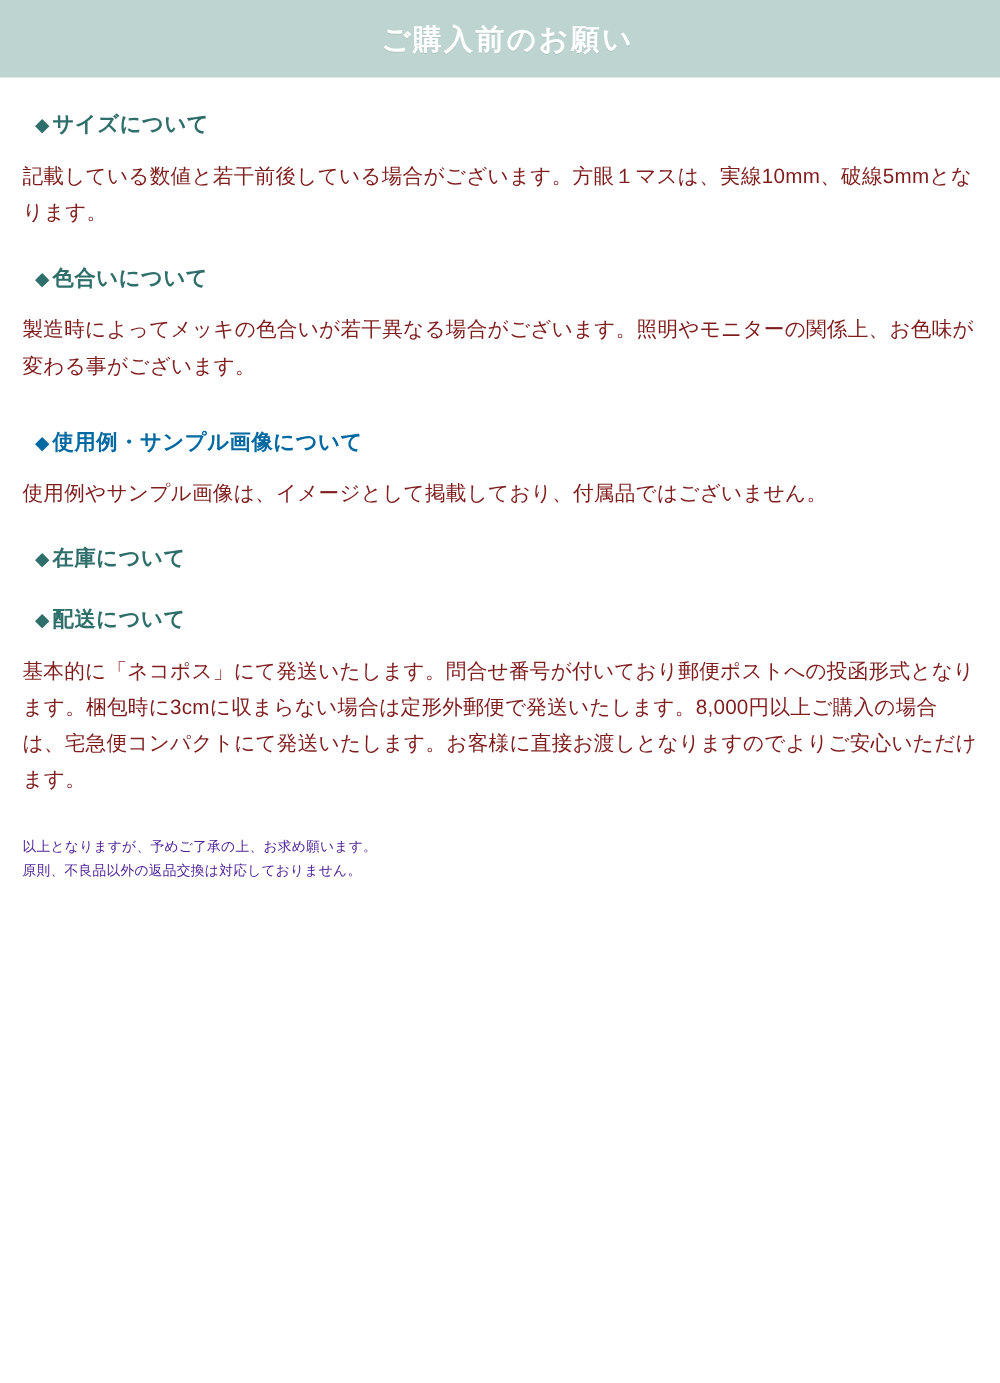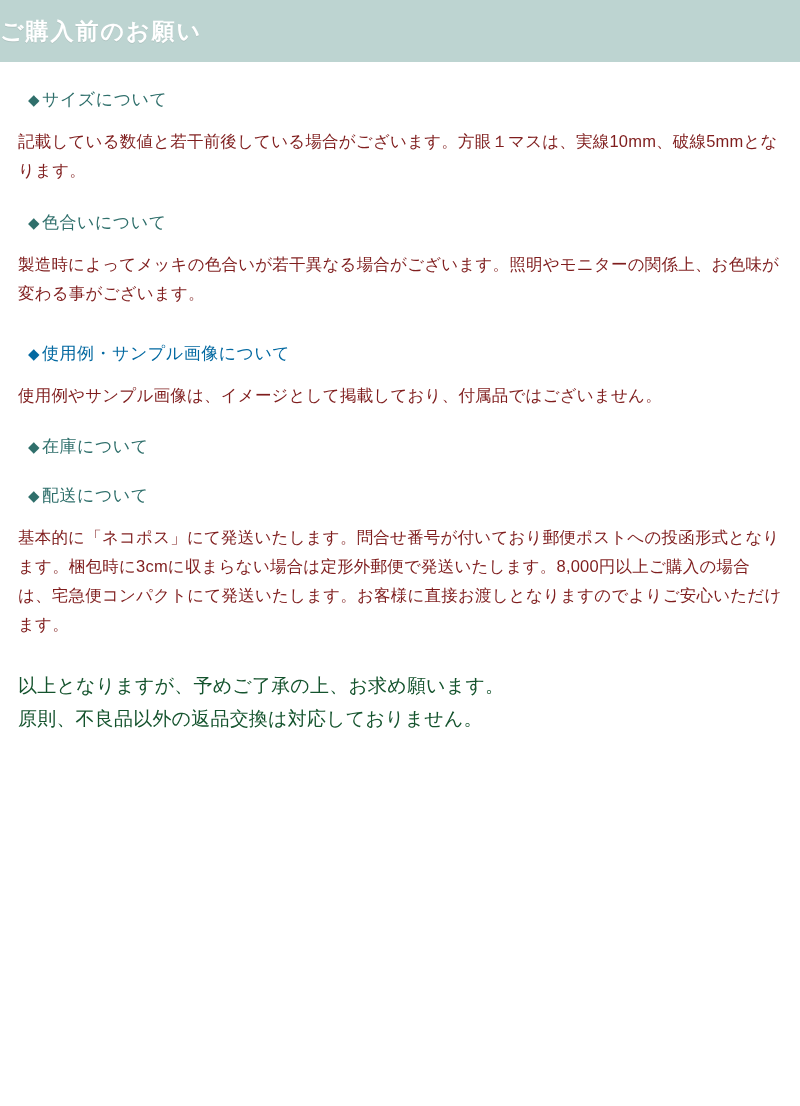--- a/index.html
+++ b/index.html
@@ -16,57 +16,58 @@
   }
   .page {
     width: 800px;
     position: relative;
   }
   .header-band {
     background: #bdd4d1;
     height: 62px;
     display: flex;
     align-items: center;
-    justify-content: flex-start;
+    justify-content: center;
+    padding-left: 12px;
   }
   .header-title {
     color: #ffffff;
     font-size: 23px;
     font-weight: bold;
     letter-spacing: 2px;
     text-shadow: 0 1px 0 rgba(0,0,0,0.08);
   }
   .content {
     padding: 0 18px 14px 18px;
   }
   .section {
     margin: 0;
   }
   .section-heading {
     color: #2f6f6b;
     font-size: 17px;
-    font-weight: normal;
+    font-weight: bold;
     margin: 26px 0 0 10px;
     letter-spacing: 0.5px;
   }
   .section-heading .diamond {
     font-size: 15px;
     margin-right: 2px;
   }
   .section-body {
     font-size: 16.5px;
     line-height: 1.75;
     color: #7f1d1d;
     margin: 16px 0 0 0;
     letter-spacing: 0.2px;
   }
   .closing {
-    font-size: 19px;
+    font-size: 11px;
     line-height: 1.75;
-    color: #14532d;
+    color: #4c1d95;
     margin: 30px 0 0 0;
     letter-spacing: 0.2px;
   }
   .closing p {
     margin: 0;
   }
 </style>
 </head>
 <body>
 

